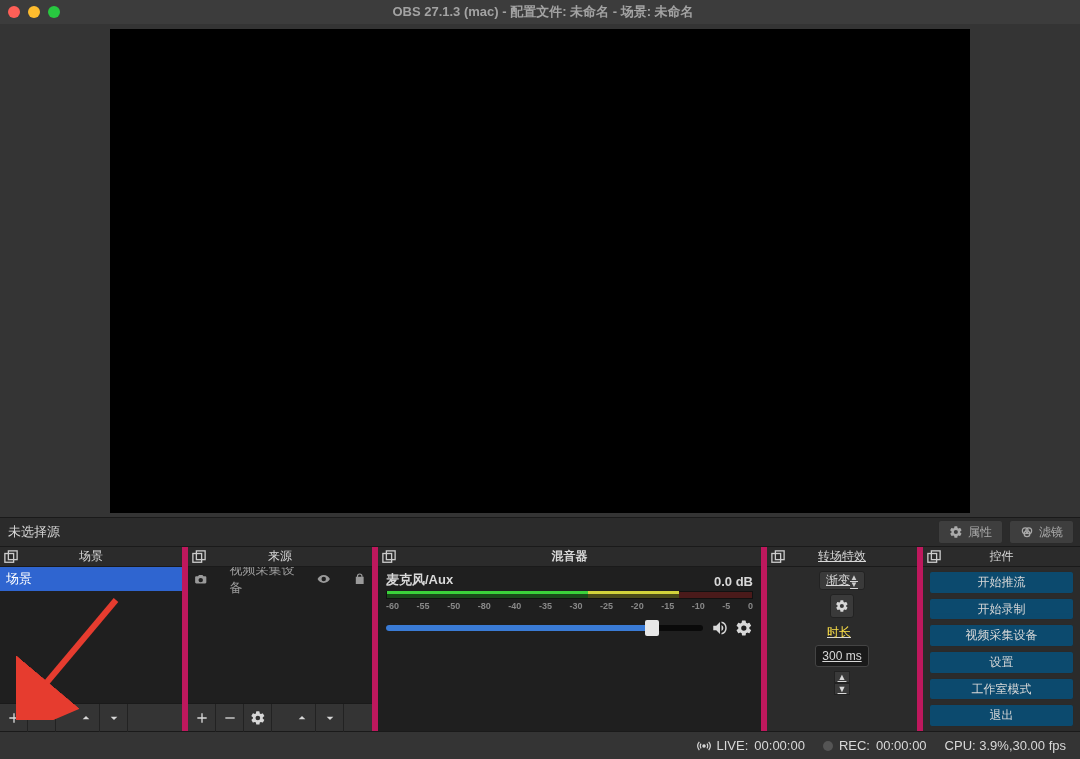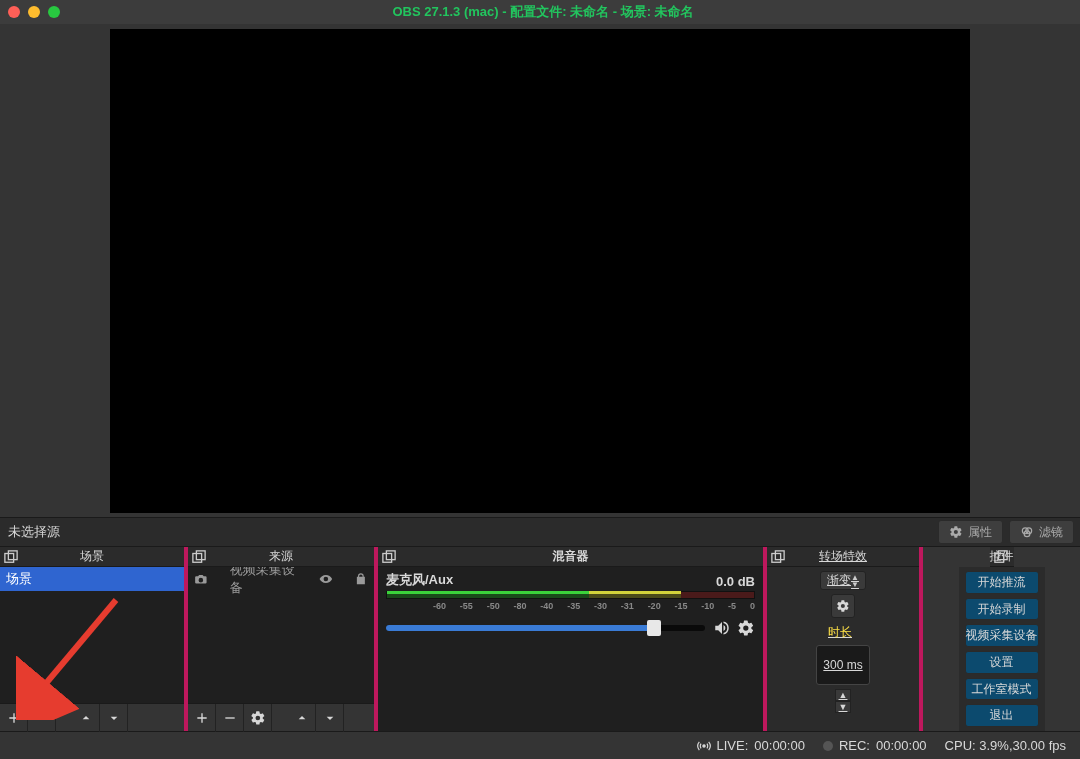--- a/index.html
+++ b/index.html
@@ -5,40 +5,40 @@
 * { margin: 0; padding: 0; box-sizing: border-box; }
 body { width: 1080px; height: 759px; background: #343434; font-family: -apple-system, "Helvetica Neue", Arial, sans-serif; font-size: 13px; color: #d8d8d8; overflow: hidden; position: relative; }
 
 
 .titlebar { height: 24px; background: #3c3c3c; display: flex; align-items: center; padding: 0 8px; position: relative; }
 .traffic-lights { display: flex; gap: 8px; }
 .light { width: 12px; height: 12px; border-radius: 50%; }
 .light.red { background: #ff5f57; }
 .light.yellow { background: #febc2e; }
 .light.green { background: #28c840; }
-.titlebar-title { position: absolute; left: 6px; right: 0; text-align: center; font-size: 13px; font-weight: 600; color: #22c55e; pointer-events: none; }
+.titlebar-title { position: absolute; left: 6px; right: 0; text-align: center; font-size: 13px; font-weight: 600; color: #a3a3a3; pointer-events: none; }
 
 
 .preview-area { height: 493px; background: #343434; display: flex; align-items: center; justify-content: center; }
 .preview-canvas { width: 860px; height: 484px; background: #000; }
 
 
 .top-toolbar { height: 30px; background: #2b2b2b; display: flex; align-items: center; gap: 6px; padding: 0 6px; border-top: 1px solid #1a1a1a; border-bottom: 1px solid #1a1a1a; }
 .top-toolbar .spacer-label { color: #d8d8d8; font-size: 13px; margin-right: auto; padding-left: 2px; }
 .tb-btn { height: 24px; padding: 0 10px; background: #3e3e3e; border: 1px solid #2a2a2a; border-radius: 3px; display: inline-flex; align-items: center; gap: 5px; color: #aaa; font-size: 12px; }
 .tb-btn svg { width: 14px; height: 14px; fill: #aaa; }
 
 
 .panels { height: 184px; display: flex; background: #343434; }
-.panel { display: flex; flex-direction: column; border-right: 4px solid #be185d; }
+.panel { display: flex; flex-direction: column; border-right: 6px solid #be185d; }
 .panel.scenes { width: 188px; }
 .panel.sources { width: 190px; }
 .panel.mixer { width: 389px; font-weight: bold; }
 .panel.transitions { width: 156px; text-decoration: underline; }
-.panel.controls { flex: 1; border-right: none; align-items: center; }
+.panel.controls { flex: 1; border-right: none; }
 
 .panel-head { height: 20px; background: #2b2b2b; display: flex; align-items: center; justify-content: center; color: #d8d8d8; font-size: 12px; position: relative; border-bottom: 1px solid #1a1a1a; }
 .panel-head .dock-icon { position: absolute; left: 4px; top: 3px; width: 14px; height: 14px; }
 .panel-body { flex: 1; background: #1f1f1f; position: relative; overflow: hidden; }
 .panel-footer { height: 28px; background: #343434; display: flex; align-items: center; gap: 0; border-top: 1px solid #1a1a1a; }
 .ft-btn { width: 28px; height: 28px; display: inline-flex; align-items: center; justify-content: center; color: #d8d8d8; border-right: 1px solid #222; }
 .ft-sep { width: 16px; }
 
 
 .scene-row { height: 24px; background: #2f65d0; color: #fff; display: flex; align-items: center; padding: 0 6px; font-size: 13px; }
@@ -48,36 +48,36 @@
 .source-row .icon-eye, .source-row .icon-lock { margin-left: auto; }
 .source-row svg { width: 16px; height: 16px; fill: #9a9a9a; }
 
 
 .mixer-body { padding: 4px 8px; }
 .mixer-row1 { display: flex; justify-content: space-between; align-items: flex-end; font-size: 13px; color: #d8d8d8; }
 .meter-track { height: 8px; margin-top: 2px; background: linear-gradient(to right, #1a4a1a 0%, #1a4a1a 55%, #4a4a1a 55%, #4a4a1a 80%, #4a1a1a 80%, #4a1a1a 100%); position: relative; border:1px solid #111; }
 .meter-top { position: absolute; left: 0; top: -1px; height: 3px; width: 100%; }
 .meter-top::before { content:""; position:absolute; left:0; top:0; height:3px; width:55%; background:#3bd23b; }
 .meter-top::after { content:""; position:absolute; left:55%; top:0; height:3px; width:25%; background:#d2d23b; }
-.ticks { display: flex; justify-content: space-between; font-size: 9px; color: #888; margin-top: 2px; margin-left: 47px; }
+.ticks { display: flex; justify-content: space-between; font-size: 9px; color: #888; margin-top: 2px; }
 .slider-row { display: flex; align-items: center; gap: 8px; margin-top: 8px; }
 .slider { flex: 1; height: 6px; background: #0a0a0a; border-radius: 3px; position: relative; }
 .slider-fill { position: absolute; left: 0; top: 0; bottom: 0; width: 84%; background: #3a7bd5; border-radius: 3px; }
 .slider-thumb { position: absolute; left: calc(84% - 7px); top: -5px; width: 14px; height: 16px; background: #e8e8e8; border-radius: 2px; }
 .slider-icons { display: flex; gap: 6px; align-items: center; }
 .slider-icons svg { width: 18px; height: 18px; fill: #d8d8d8; }
 
 
 .trans-body { padding: 4px 4px; display: flex; flex-direction: column; gap: 6px; }
 .trans-row { display: flex; gap: 4px; align-items: center; flex-direction: column; }
 .trans-select { flex: 1; height: 24px; background: #3a3a3a; border: 1px solid #222; border-radius: 3px; color: #d8d8d8; font-size: 12px; display: flex; align-items: center; justify-content: space-between; padding: 0 6px; }
 .sq-btn { width: 24px; height: 24px; background: #3a3a3a; border: 1px solid #222; border-radius: 3px; display: inline-flex; align-items: center; justify-content: center; }
 .sq-btn svg { width: 14px; height: 14px; fill: #d8d8d8; }
 .trans-label { font-size: 12px; color: #fde047; width: 30px; }
-.trans-input { flex: 1; height: 24px; background: #1a1a1a; border: 1px solid #444; border-radius: 3px; color: #d8d8d8; font-size: 12px; padding: 12px 6px; display: flex; align-items: center; }
+.trans-input { flex: 1; height: 24px; background: #1a1a1a; border: 1px solid #444; border-radius: 3px; color: #d8d8d8; font-size: 12px; padding: 3px 6px; display: flex; align-items: center; }
 .spin-btns { width: 16px; display: flex; flex-direction: column; }
 .spin-btn { height: 12px; background: #3a3a3a; border: 1px solid #222; display: flex; align-items: center; justify-content: center; }
 
 
 .controls-body { padding: 4px 6px; display: flex; flex-direction: column; gap: 4px; }
 .ctrl-btn { height: 24px; background: #0c4a6e; border: 1px solid #2a2a2a; border-radius: 3px; color: #d8d8d8; font-size: 12px; display: flex; align-items: center; justify-content: center; }
 
 
 .statusbar { height: 28px; background: #343434; display: flex; align-items: center; justify-content: flex-end; gap: 18px; padding: 0 14px; border-top: 1px solid #1a1a1a; font-size: 13px; color: #d8d8d8; }
 .status-item { display: flex; align-items: center; gap: 6px; }
@@ -233,21 +233,21 @@
           <div class="meter-top"></div>
         </div>
       <div class="ticks">
         <span>-60</span>
         <span>-55</span>
         <span>-50</span>
         <span>-80</span>
         <span>-40</span>
         <span>-35</span>
         <span>-30</span>
-        <span>-31</span>
+        <span>-25</span>
         <span>-20</span>
         <span>-15</span>
         <span>-10</span>
         <span>-5</span>
         <span>0</span>
       </div>
       <div class="slider-row">
         <div class="slider">
           <div class="slider-fill"></div>
           <div class="slider-thumb"></div>

